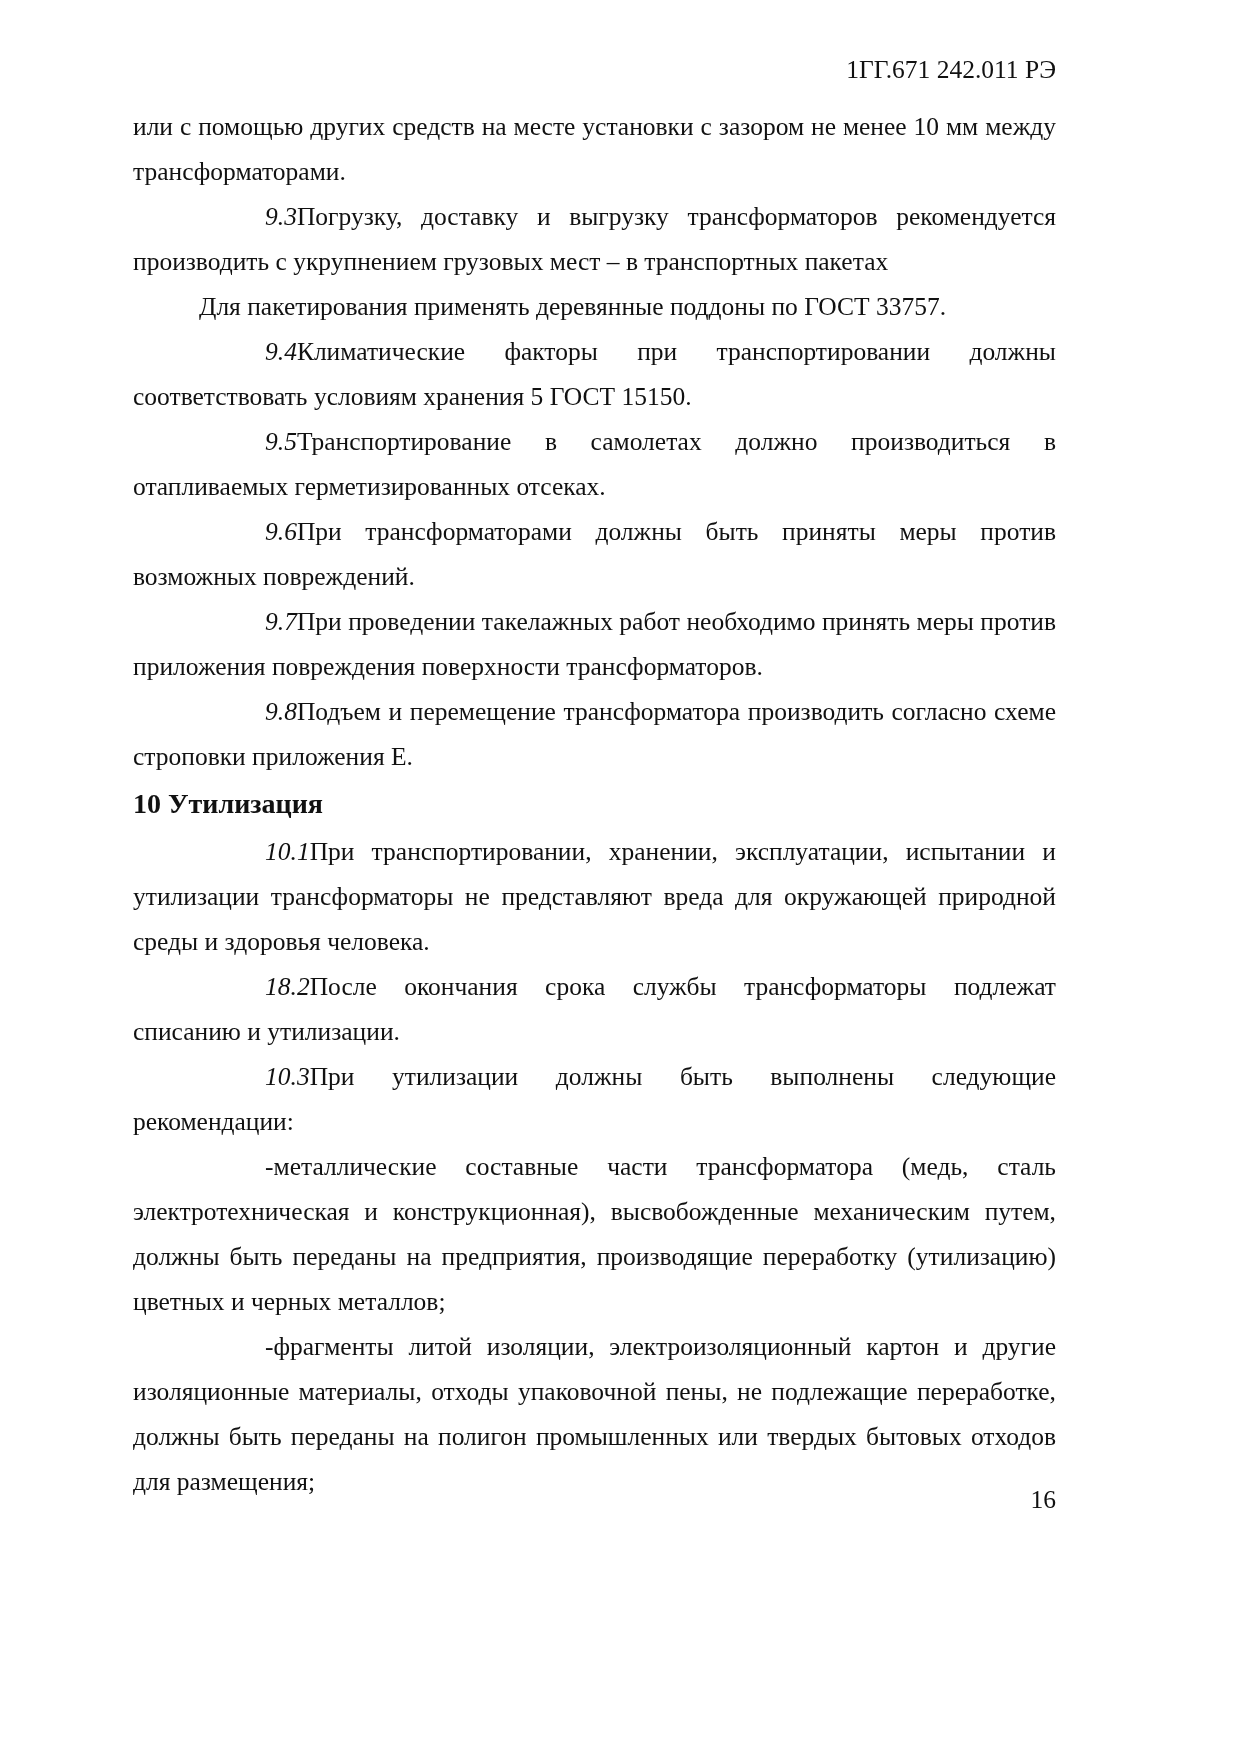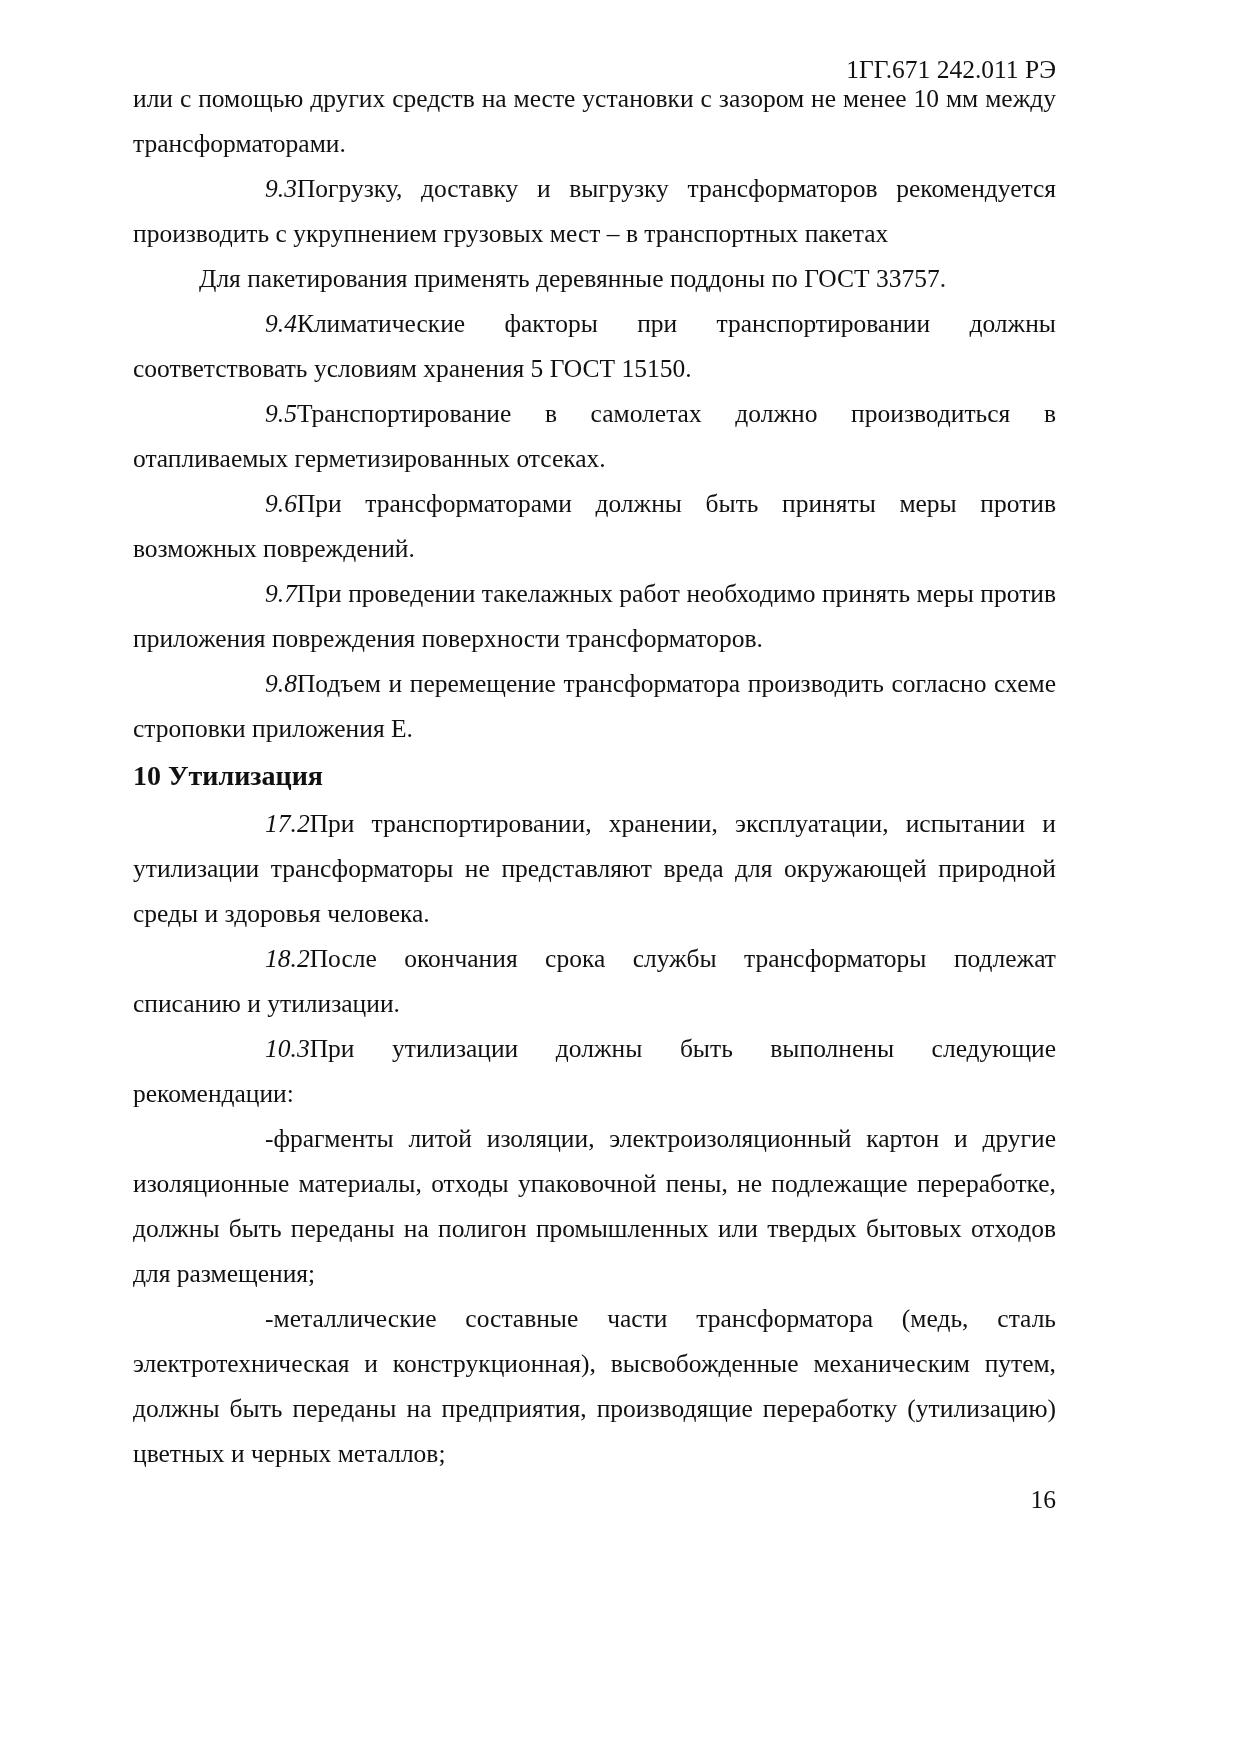--- a/index.html
+++ b/index.html
@@ -26,21 +26,21 @@
       position: absolute;
       right: 0;
       top: 54px;
       font-size: 25.5px;
       line-height: 32px;
       white-space: nowrap;
     }
     .body-text {
       position: absolute;
       left: 0;
-      top: 76px;
+      top: 104px;
       width: 923px;
       font-size: 25.5px;
       line-height: 45px;
     }
     .para {
       margin: 0;
       text-align: justify;
       text-indent: 66px;
     }
     .para.noindent {
@@ -112,36 +112,36 @@
       <span class="num">9.7</span><span>При проведении такелажных работ необходимо принять меры против приложения повреждения поверхности трансформаторов.</span>
     </p>
 
     <p class="para">
       <span class="num">9.8</span><span>Подъем и перемещение трансформатора производить согласно схеме строповки приложения Е.</span>
     </p>
 
     <h2 class="section-title">10 Утилизация</h2>
 
     <p class="para">
-      <span class="num wide">17.2</span><span>При транспортировании, хранении, эксплуатации, испытании и утилизации трансформаторы не представляют вреда для окружающей природной среды и здоровья человека.</span>
+      <span class="num wide">10.1</span><span>При транспортировании, хранении, эксплуатации, испытании и утилизации трансформаторы не представляют вреда для окружающей природной среды и здоровья человека.</span>
     </p>
 
     <p class="para">
       <span class="num wide">18.2</span><span>После окончания срока службы трансформаторы подлежат списанию и утилизации.</span>
     </p>
 
     <p class="para">
       <span class="num wide">10.3</span><span>При утилизации должны быть выполнены следующие рекомендации:</span>
     </p>
 
     <p class="para">
-      <span class="dash">-</span><span>фрагменты литой изоляции, электроизоляционный картон и другие изоляционные материалы, отходы упаковочной пены, не подлежащие переработке, должны быть переданы на полигон промышленных или твердых бытовых отходов для размещения;</span>
+      <span class="dash">-</span><span>металлические составные части трансформатора (медь, сталь электротехническая и конструкционная), высвобожденные механическим путем, должны быть переданы на предприятия, производящие переработку (утилизацию) цветных и черных металлов;</span>
     </p>
 
     <p class="para">
-      <span class="dash">-</span><span>металлические составные части трансформатора (медь, сталь электротехническая и конструкционная), высвобожденные механическим путем, должны быть переданы на предприятия, производящие переработку (утилизацию) цветных и черных металлов;</span>
+      <span class="dash">-</span><span>фрагменты литой изоляции, электроизоляционный картон и другие изоляционные материалы, отходы упаковочной пены, не подлежащие переработке, должны быть переданы на полигон промышленных или твердых бытовых отходов для размещения;</span>
     </p>
 
   </div>
 
   <div class="page-number">16</div>
 
 </div>
 
 </body></html>

